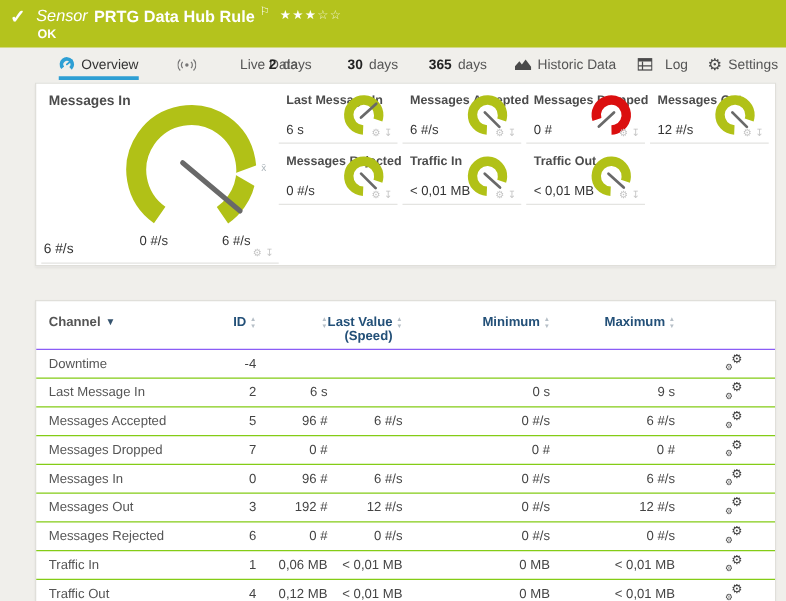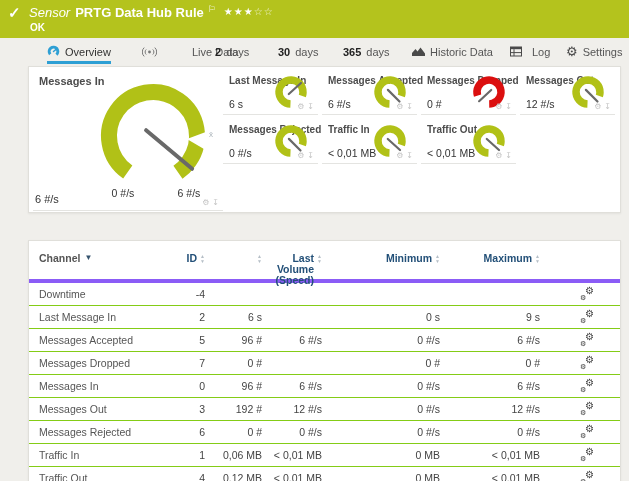--- a/index.html
+++ b/index.html
@@ -47,21 +47,21 @@
   .main-gauge{position:absolute;left:64px;top:10px;width:112px;height:112px;}
   .mini-gauge{position:absolute;right:8px;top:3px;width:38px;height:38px;}
   .scale-min{position:absolute;left:74px;top:117px;width:32px;text-align:center;font-size:10.5px;color:#333;}
   .scale-max{position:absolute;left:140px;top:117px;width:32px;text-align:center;font-size:10.5px;color:#333;}
   .tile-value.big{left:2px;bottom:5px;font-size:11px;}
   .avg-marker{position:absolute;left:176px;top:60px;font-size:8px;color:#a9b2b8;}
   .mini-tile{width:95px;height:44px;}
 
   
   .thead{display:flex;align-items:flex-start;padding:12px 8px 0 8px;height:26px;
-         border-bottom:4px solid #8b5cf6;font-size:10.5px;font-weight:bold;color:#235078;}
+         border-bottom:1px solid #8b5cf6;font-size:10.5px;font-weight:bold;color:#235078;}
   .trow{display:flex;align-items:center;height:22px;padding:0 8px;border-bottom:1px solid #84cc16;
         font-size:10.5px;color:#444;}
   .c0{width:130px;padding-left:2px;text-align:left;color:#555;}
   .c1{width:36px;text-align:right;}
   .c2{width:57px;text-align:right;}
   .c3{width:60px;text-align:right;}
   .c4{width:118px;text-align:right;}
   .c5{width:100px;text-align:right;}
   .c6{flex:1;padding-left:40px;}
   .thead .hc{display:flex;align-items:flex-start;}
@@ -268,21 +268,21 @@
             <span>▼</span>
           </i>
         </div>
         <div class="hc c2">
           <i class="sorticon">
             <span>▲</span>
             <span>▼</span>
           </i>
         </div>
         <div class="hc c3">
-          <span class="hlabel" style="width: 56px;">Last Volume (Speed)</span>
+          <span class="hlabel" style="width: 56px;">Last Value (Speed)</span>
           <i class="sorticon">
             <span>▲</span>
             <span>▼</span>
           </i>
         </div>
         <div class="hc c4">
           <span class="hlabel">Minimum</span>
           <i class="sorticon">
             <span>▲</span>
             <span>▼</span>

